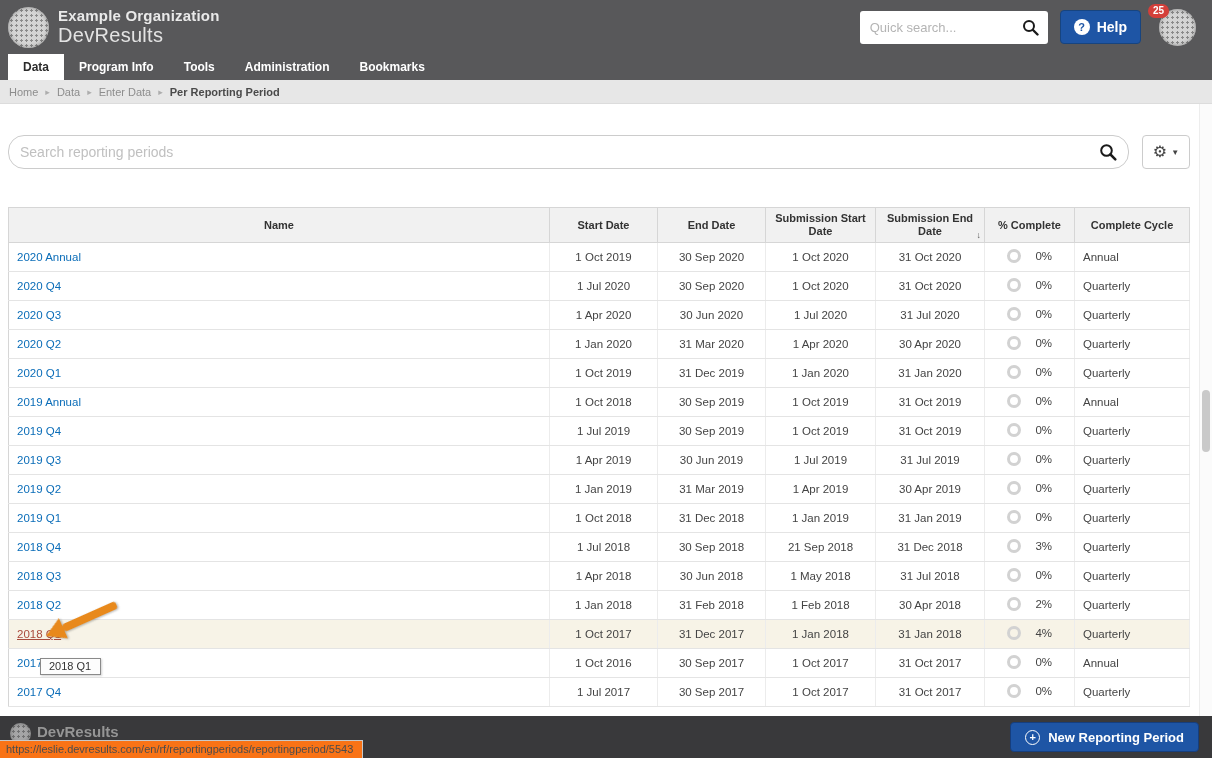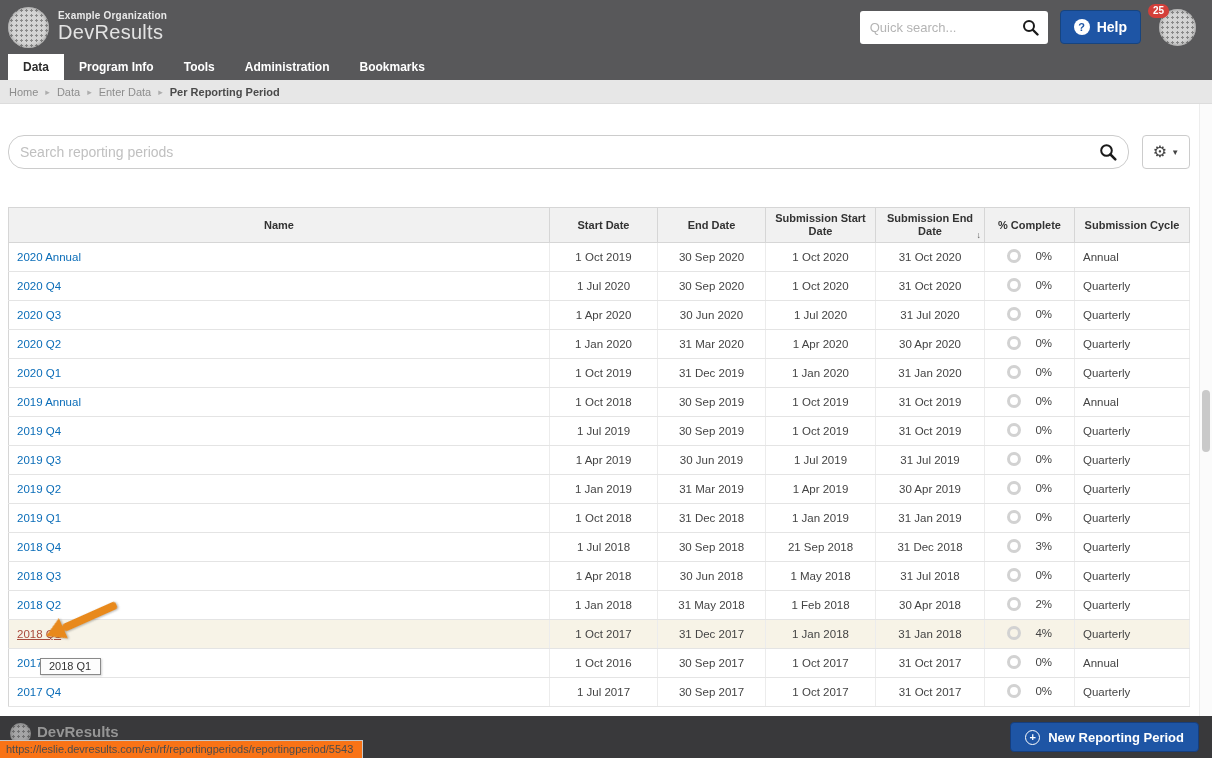--- a/index.html
+++ b/index.html
@@ -8,21 +8,21 @@
     font-family: "Liberation Sans", sans-serif;
     background:#fff; color:#333; position:relative; font-size:12px;
   }
   
   .topbar{ height:54px; background:var(--header_bg,#58585a); display:flex; align-items:center; justify-content:space-between; padding:0 16px 0 8px; }
   .brand{ display:flex; align-items:center; gap:9px; }
   .globe{ border-radius:50%; background-color:#d4d4d4;
     background-image:radial-gradient(#8a8a8a 1px, rgba(0,0,0,0) 1.3px);
     background-size:5px 5px; background-position:1px 1px; box-shadow:inset 0 0 4px rgba(0,0,0,.35); }
   .logo-main{ width:41px; height:41px; }
-  .brand-text .org{ font-size:10px; font-weight:bold; color:#e9e9e9; letter-spacing:.2px; }
+  .brand-text .org{ font-size:15px; font-weight:bold; color:#e9e9e9; letter-spacing:.2px; }
   .brand-text .app{ font-size:20px; color:#e3e3e3; letter-spacing:.3px; }
   .top-right{ display:flex; align-items:center; gap:12px; }
   .quick-search{ position:relative; }
   .quick-search input{ width:188px; height:33px; border:none; border-radius:3px; padding:0 32px 0 10px; font-size:13px; font-family:"Liberation Sans",sans-serif; color:#333; outline:none; }
   .quick-search input::placeholder{ color:#b4b4b4; }
   .qs-icon{ position:absolute; right:9px; top:8px; }
   .help-btn{ height:34px; background:var(--button_blue,#1e55a5); color:#fff; border:1px solid #17447f; border-radius:4px; display:flex; align-items:center; gap:7px; padding:0 13px; font-family:"Liberation Sans",sans-serif; font-size:14px; font-weight:bold; cursor:pointer; }
   .help-q{ width:16px; height:16px; border-radius:50%; background:#fff; color:var(--button_blue,#1e55a5); font-size:11px; font-weight:bold; display:flex; align-items:center; justify-content:center; }
   .avatar-wrap{ position:relative; margin-left:6px; }
   .avatar{ width:37px; height:37px; }
@@ -156,21 +156,21 @@
       <col style="width:115px">
     </colgroup>
     <thead>
         <tr id="thead-row">
           <th><span>Name</span></th>
           <th><span>Start Date</span></th>
           <th><span>End Date</span></th>
           <th><span>Submission Start Date</span></th>
           <th><span>Submission End Date</span><span class="sort-arrow">↓</span></th>
           <th><span>% Complete</span></th>
-          <th><span>Submission Cycle</span></th>
+          <th><span>Complete Cycle</span></th>
         </tr>
       </thead>
     <tbody id="tbody">
         <tr>
           <td class="c-name"><a href="#">2020 Annual</a></td>
           <td class="c-date">1 Oct 2019</td>
           <td class="c-date">30 Sep 2020</td>
           <td class="c-date">1 Oct 2020</td>
           <td class="c-date">31 Oct 2020</td>
           <td class="c-pct"><span class="inner">
@@ -307,21 +307,21 @@
           <td class="c-date">31 Jul 2018</td>
           <td class="c-pct"><span class="inner">
               <span class="donut"></span>
               <span class="pct">0%</span>
             </span></td>
           <td class="c-cycle">Quarterly</td>
         </tr>
         <tr>
           <td class="c-name"><a href="#">2018 Q2</a></td>
           <td class="c-date">1 Jan 2018</td>
-          <td class="c-date">31 May 2018</td>
+          <td class="c-date">31 Feb 2018</td>
           <td class="c-date">1 Feb 2018</td>
           <td class="c-date">30 Apr 2018</td>
           <td class="c-pct"><span class="inner">
               <span class="donut"></span>
               <span class="pct">2%</span>
             </span></td>
           <td class="c-cycle">Quarterly</td>
         </tr>
         <tr class="hl">
           <td class="c-name"><a href="#" class="hovered">2018 Q1</a></td>

